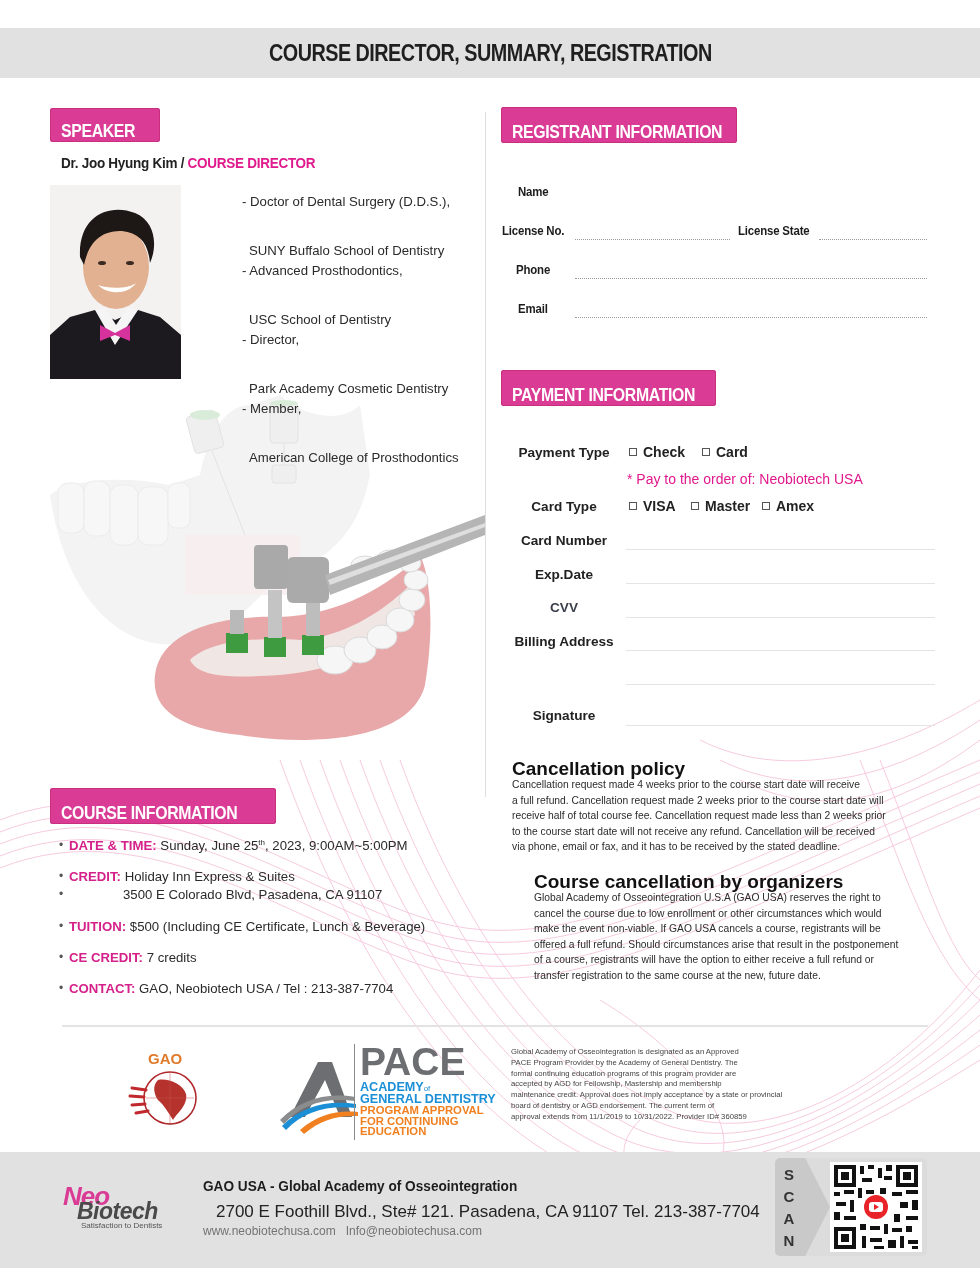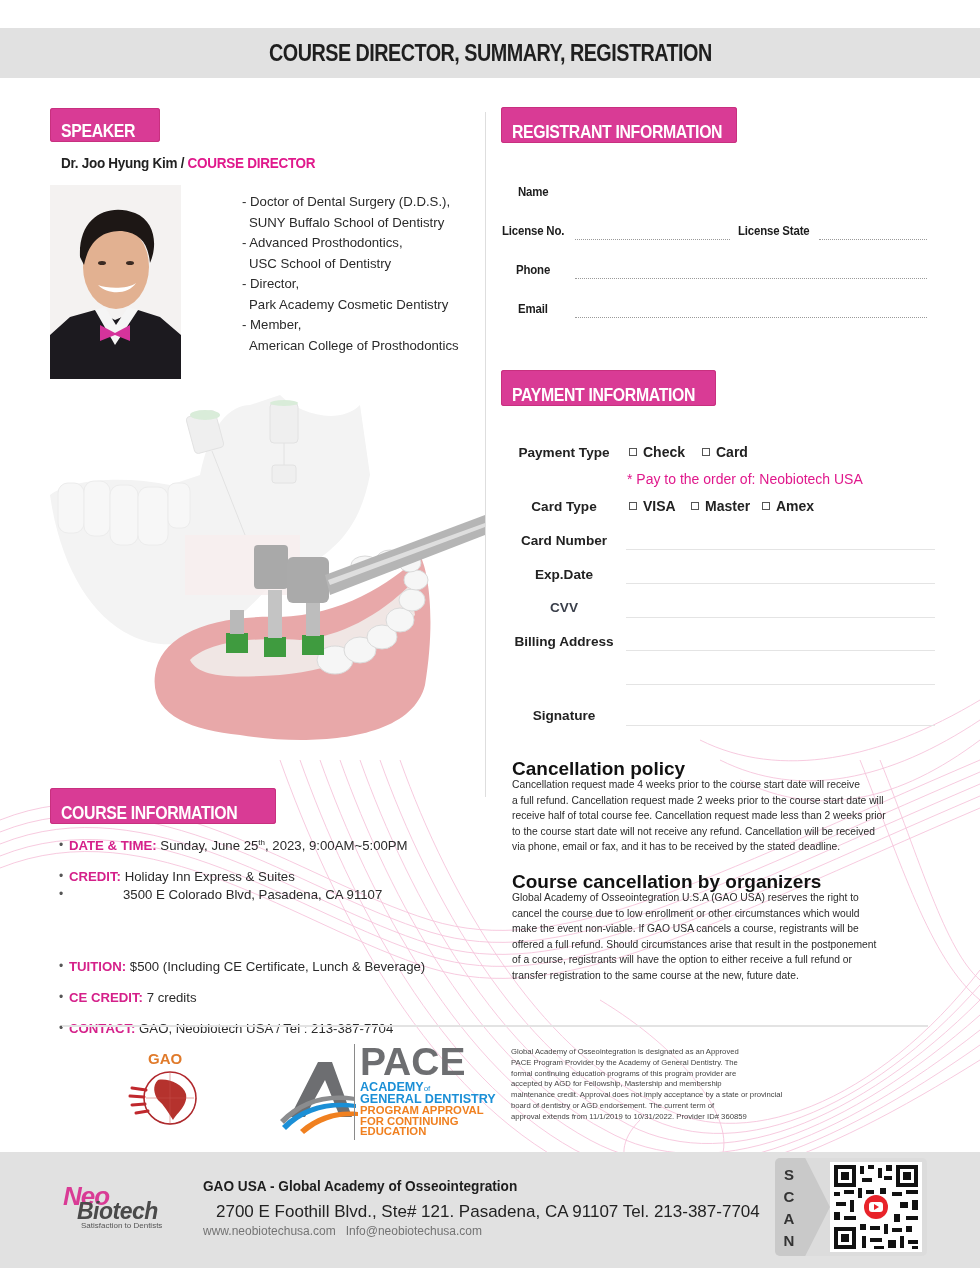--- a/index.html
+++ b/index.html
@@ -16,21 +16,21 @@
 
   .divider-v { position: absolute; left: 485px; top: 112px; width: 1px; height: 685px; background: #dedede; z-index: 1; }
 
   .speaker-name { position: absolute; left: 61px; top: 154px; font-weight: bold; font-size: 15px; letter-spacing: -0.3px; z-index: 2; transform: scaleX(0.9); transform-origin: left; white-space: nowrap; }
   .speaker-name .role { color: #e0198c; }
 
   .photo { position: absolute; left: 50px; top: 185px; width: 131px; height: 194px; z-index: 2; overflow: hidden; background: #f3f3f3; }
 
   .bio { position: absolute; left: 242px; top: 192px; font-size: 13.2px; line-height: 20.5px; color: #2a2a2a; z-index: 2; }
   .bio div { white-space: nowrap; }
-  .bio .indent { padding-left: 7px; }
+  .bio .indent { padding-left: 7px; margin-top: 28px; }
 
   .dental { position: absolute; left: 40px; top: 385px; width: 445px; height: 395px; z-index: 1; }
 
   .course-list { position: absolute; left: 59px; top: 838px; z-index: 2; font-size: 13.2px; color: #2a2a2a; }
   .course-list .item { position: relative; padding-left: 10px; white-space: nowrap; }
   .course-list .item::before { content: "•"; position: absolute; left: 0; top: 0; color: #555; font-size: 12px; }
   .course-list .k { color: #d5218a; font-weight: bold; }
   .course-list sup { font-size: 8px; }
 
   .form-label { position: absolute; font-weight: bold; font-size: 13px; color: #1c1c1c; z-index: 2; white-space: nowrap; letter-spacing: -0.2px; }
@@ -203,21 +203,21 @@
 <div class="course-list">
   <div class="item" style="height:31px;">
     <span class="k">DATE &amp; TIME:</span><span> Sunday, June 25</span><sup>th</sup><span>, 2023, 9:00AM~5:00PM</span>
   </div>
   <div class="item" style="height:18px;">
     <span class="k">CREDIT:</span><span> Holiday Inn Express &amp; Suites</span>
   </div>
   <div class="item" style="height:32px; padding-left:64px;">
     <span>3500 E Colorado Blvd, Pasadena, CA 91107</span>
   </div>
-  <div class="item" style="height:31px;margin-top:40px;">
+  <div class="item" style="height:31px;">
     <span class="k">TUITION:</span><span> $500 (Including CE Certificate, Lunch &amp; Beverage)</span>
   </div>
   <div class="item" style="height:31px;">
     <span class="k">CE CREDIT:</span><span> 7 credits</span>
   </div>
   <div class="item" style="height:20px;">
     <span class="k">CONTACT:</span><span> GAO, Neobiotech USA  /  Tel : 213-387-7704</span>
   </div>
 </div>
 
@@ -286,21 +286,21 @@
 
 <div class="policy" style="top:761px;">
   <h3>Cancellation policy</h3>
   <p>Cancellation request made 4 weeks prior to the course start date will receive</p>
   <p>a full refund. Cancellation request made 2 weeks prior to the course start date will</p>
   <p>receive half of total course fee. Cancellation request made less than 2 weeks prior</p>
   <p>to the course start date will not receive any refund. Cancellation will be received</p>
   <p>via phone, email or fax, and it has to be received by the stated deadline.</p>
 </div>
 
-<div class="policy" style="top:874px;">
+<div class="policy" style="top:874px;margin-left:22px;">
   <h3>Course cancellation by organizers</h3>
   <p>Global Academy of Osseointegration U.S.A (GAO USA) reserves the right to</p>
   <p>cancel the course due to low enrollment or other circumstances which would</p>
   <p>make the event non-viable. If GAO USA cancels a course, registrants will be</p>
   <p>offered a full refund. Should circumstances arise that result in the postponement</p>
   <p>of a course, registrants will have the option to either receive a full refund or</p>
   <p>transfer registration to the same course at the new, future date.</p>
 </div>
 
 <div class="divider-h"></div>

